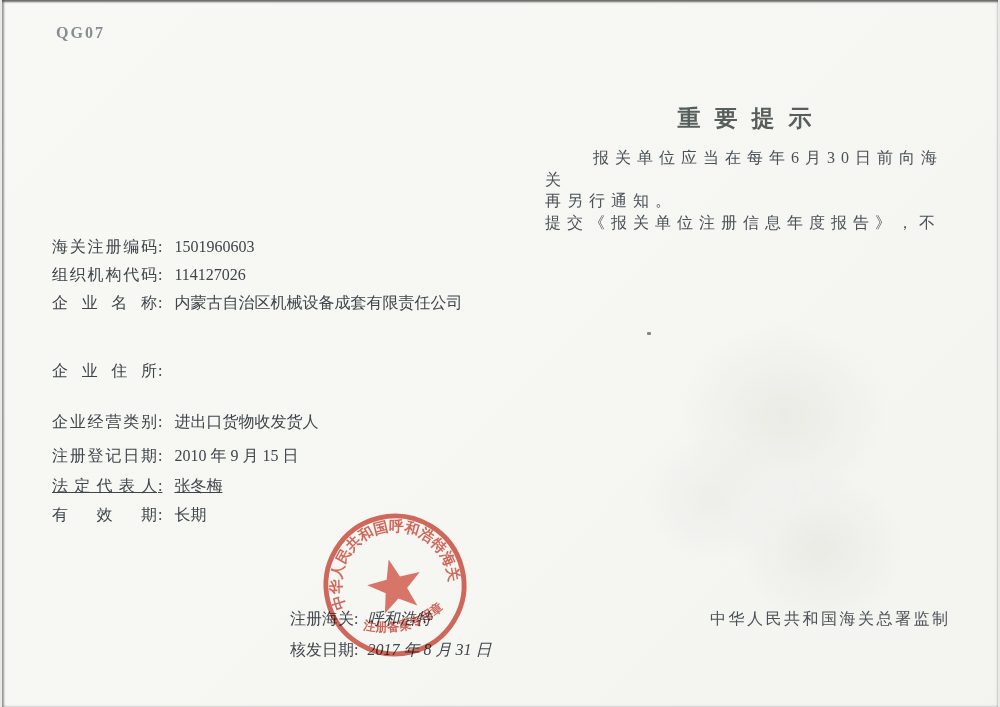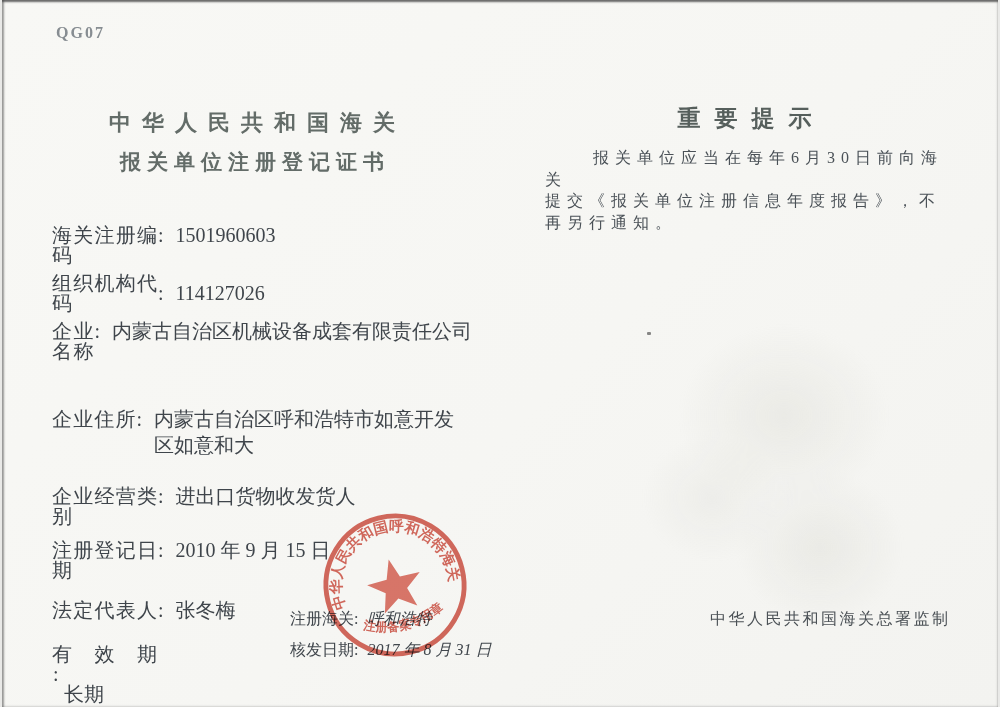--- a/index.html
+++ b/index.html
@@ -33,34 +33,34 @@
 
   .form-code {
     position:absolute; left:54px; top:24px;
     font-size:16px; font-weight:bold; letter-spacing:2px; color:#878d92;
   }
 
   .title-block { position:absolute; left:58px; top:108px; width:384px; text-align:center; color:#636c68; z-index:3;}
   .title-line1 { font-size:22px; font-weight:600; letter-spacing:11px; text-indent:11px; }
   .title-line2 { font-size:21px; font-weight:600; letter-spacing:6px; text-indent:6px; margin-top:10px; }
 
-  .fields { position:absolute; left:50px; top:225px; width:420px; color:#3f454b; font-size:20px; z-index:3; }
+  .fields { position:absolute; left:50px; top:237px; width:420px; color:#3f454b; font-size:16px; z-index:3; }
   .field-row { display:flex; line-height:20px; }
   .field-label { display:inline-block; width:105px; text-align:justify; text-align-last:justify; white-space:normal; }
   .field-colon { margin-left:1px; }
   .field-value { margin-left:12px; white-space:nowrap; }
   .value-lines { margin-left:12px; line-height:26px; }
   .row-2 { margin-top:8px;align-items:center; }
   .row-3 { margin-top:8px; }
   .row-4 { margin-top:45px; }
   .row-4 .field-label { line-height:26px; }
   .row-5 { margin-top:28px; }
   .row-6 { margin-top:14px; }
-  .row-7 { margin-top:20px; }
-  .row-8 { margin-top:24px;flex-direction:column; }
+  .row-7 { margin-top:10px;text-decoration:underline; }
+  .row-8 { margin-top:9px; }
 
   .issue-block { position:absolute; left:288px; top:581px; font-size:16px; color:#414categ75b; color:#41474d; z-index:3;margin-top:28px; }
   .issue-row { display:flex; line-height:20px; }
   .issue-row + .issue-row { margin-top:11px; }
   .issue-value { margin-left:9px; white-space:nowrap;font-style:italic; }
 
   .notice-title {
     position:absolute; left:545px; top:103px; width:395px;
     text-align:center; font-size:23px; font-weight:600;
     letter-spacing:14px; text-indent:14px; color:#565f5c; z-index:3;
@@ -86,24 +86,20 @@
 </head>
 <body>
 
 <div class="page">
 
   <div class="watermark"></div>
   <div class="speck"></div>
 
   <div class="form-code">QG07</div>
 
-  <div class="title-block">
-    <div class="title-line1">中华人民共和国海关</div>
-    <div class="title-line2">报关单位注册登记证书</div>
-  </div>
 
   <div class="fields">
 
     <div class="field-row row-1">
       <span class="field-label">海关注册编码</span>
         <span class="field-colon">:</span>
       <span class="field-value">1501960603</span>
     </div>
 
     <div class="field-row row-2">
@@ -115,21 +111,20 @@
     <div class="field-row row-3">
       <span class="field-label">企业名称</span>
         <span class="field-colon">:</span>
       <span class="field-value">内蒙古自治区机械设备成套有限责任公司</span>
     </div>
 
     <div class="field-row row-4">
       <span class="field-label">企业住所</span>
         <span class="field-colon" style="line-height:26px;">:</span>
       <span class="value-lines">
-        <div>内蒙古自治区呼和浩特市如意开发区如意和大</div>
       </span>
     </div>
 
     <div class="field-row row-5">
       <span class="field-label">企业经营类别</span>
         <span class="field-colon">:</span>
       <span class="field-value">进出口货物收发货人</span>
     </div>
 
     <div class="field-row row-6">
@@ -160,22 +155,22 @@
     <div class="issue-row">
       <span>核发日期</span>
         <span>:</span>
       <span class="issue-value">2017 年 8 月 31 日</span>
     </div>
   </div>
 
   <div class="notice-title">重要提示</div>
   <div class="notice-body">
     <div class="notice-line1">报关单位应当在每年6月30日前向海关</div>
+    <div>再另行通知。</div>
     <div>提交《报关单位注册信息年度报告》，不</div>
-    <div>再另行通知。</div>
   </div>
 
   <div class="footer-imprint">中华人民共和国海关总署监制</div>
 
   <div class="stamp">
     <svg viewBox="0 0 200 200" xmlns="http://www.w3.org/2000/svg">
       <circle cx="100" cy="100" r="92" fill="none" stroke="#cf4a3c" stroke-width="6.5"></circle>
       <polygon points="100,65 109.1,90.5 136.1,91.3 114.7,107.8 122.3,133.7 100,118.5 77.7,133.7 85.3,107.8 63.9,91.3 90.9,90.5" fill="#d44c3d" opacity="0.92"></polygon>
       <defs>
         <path id="topArc" d="M 32.3 124.6 A 72 72 0 1 1 167.7 124.6" fill="none"></path>

